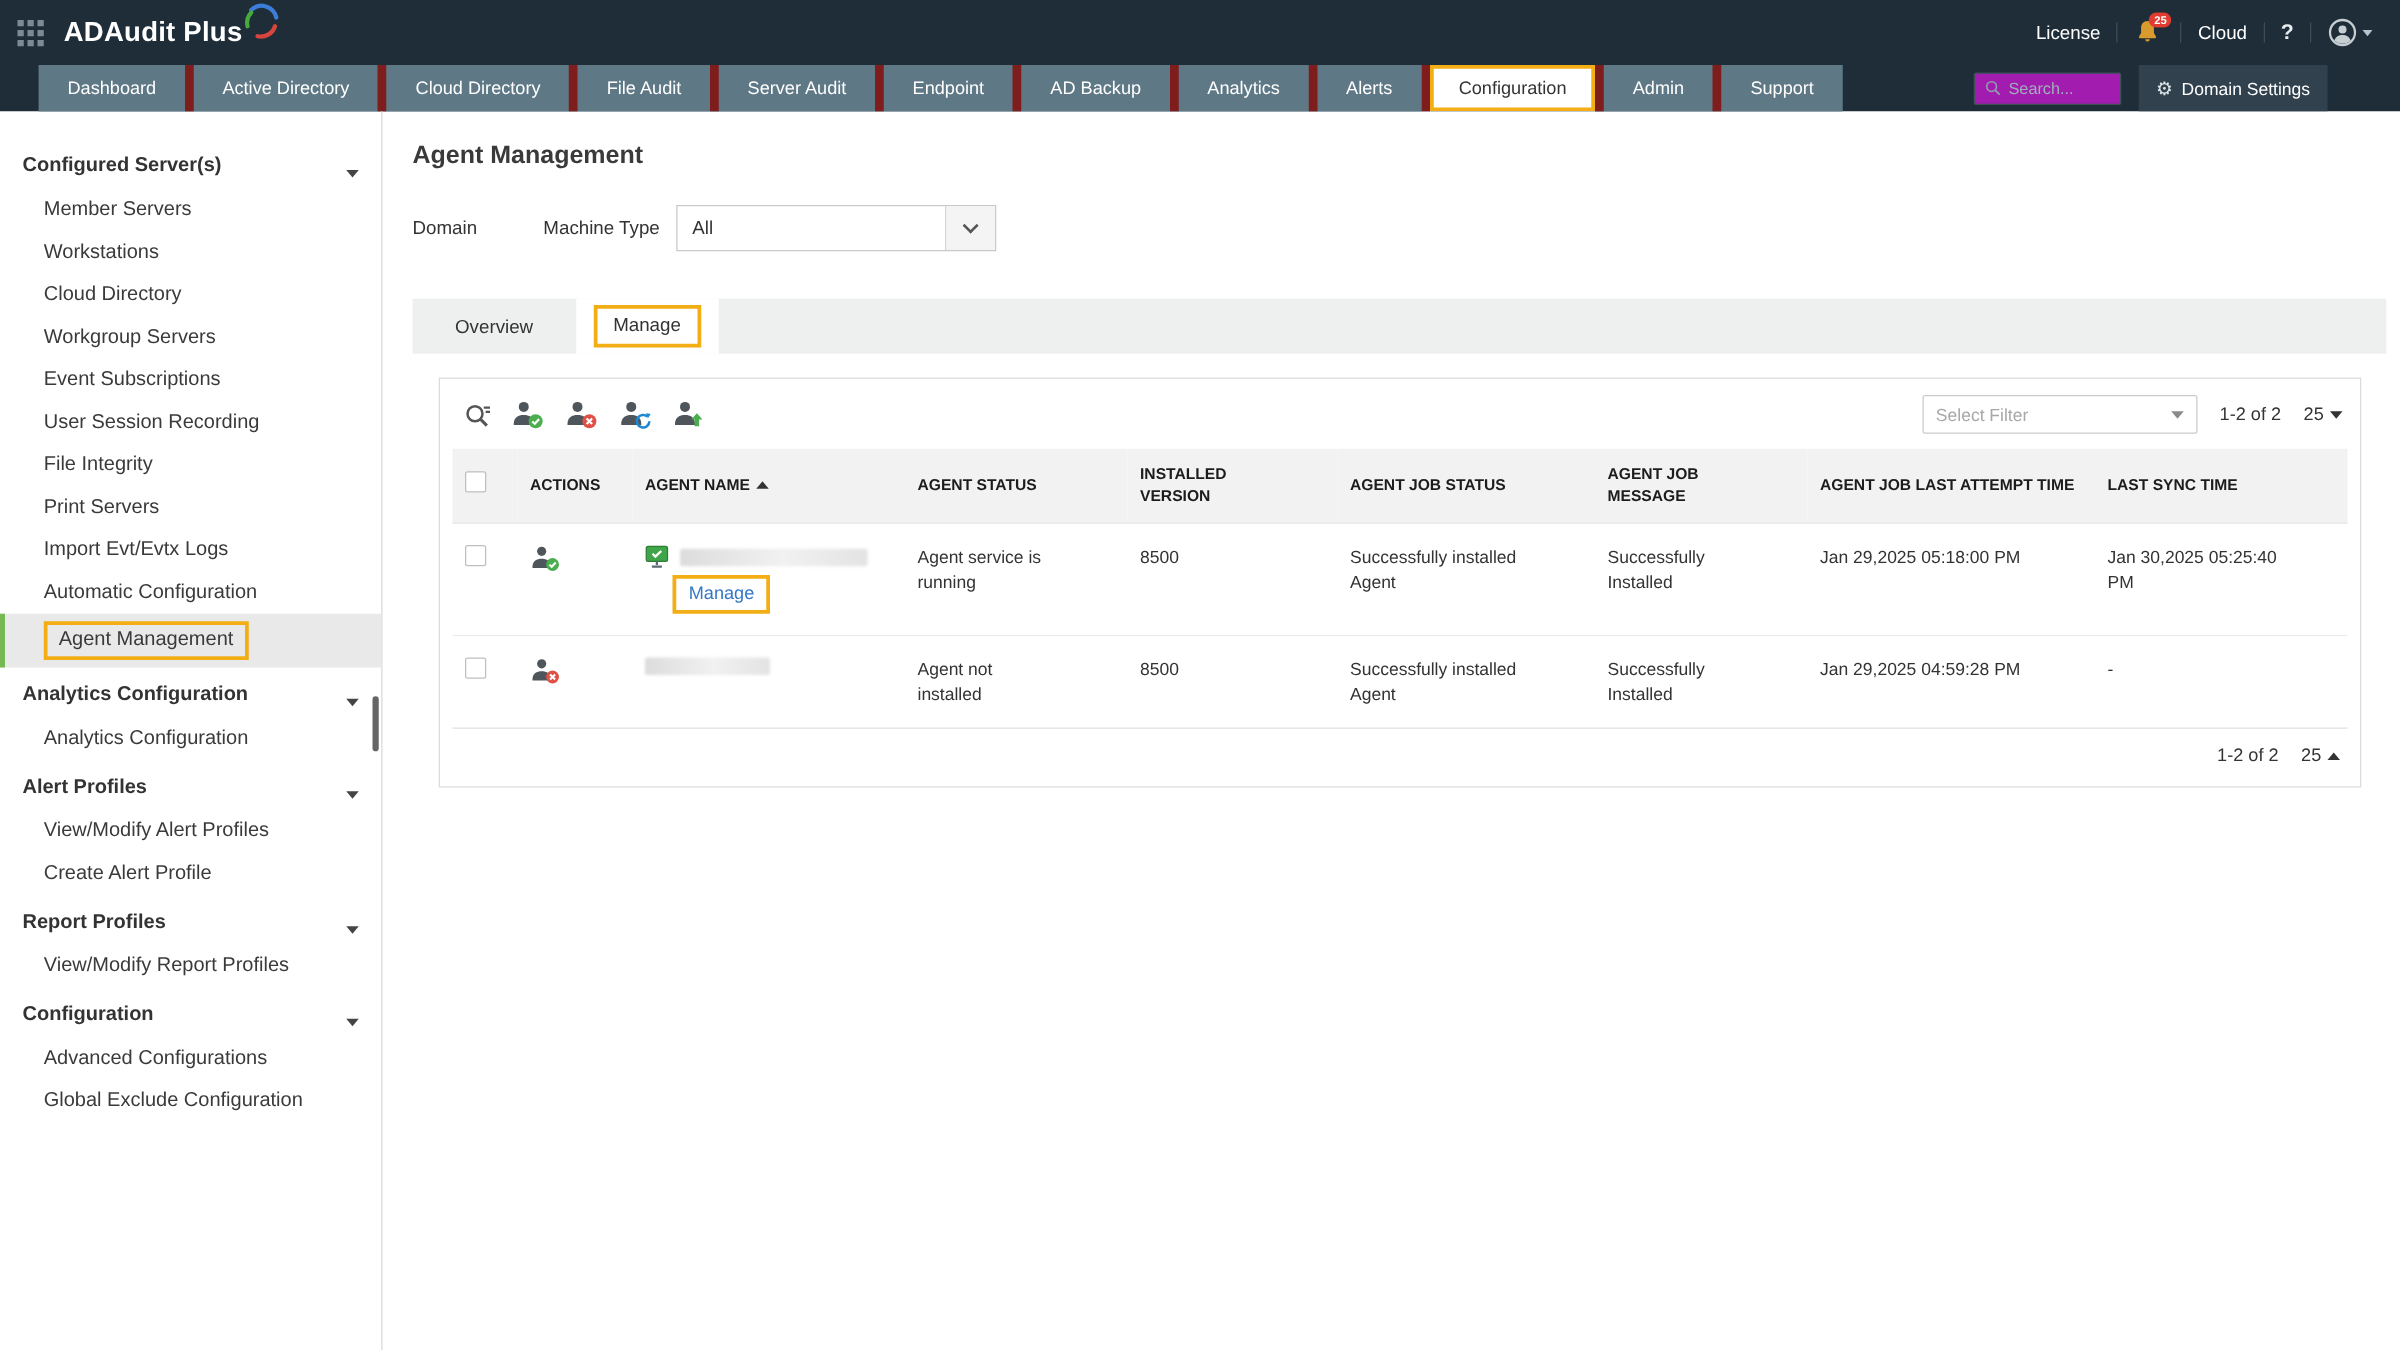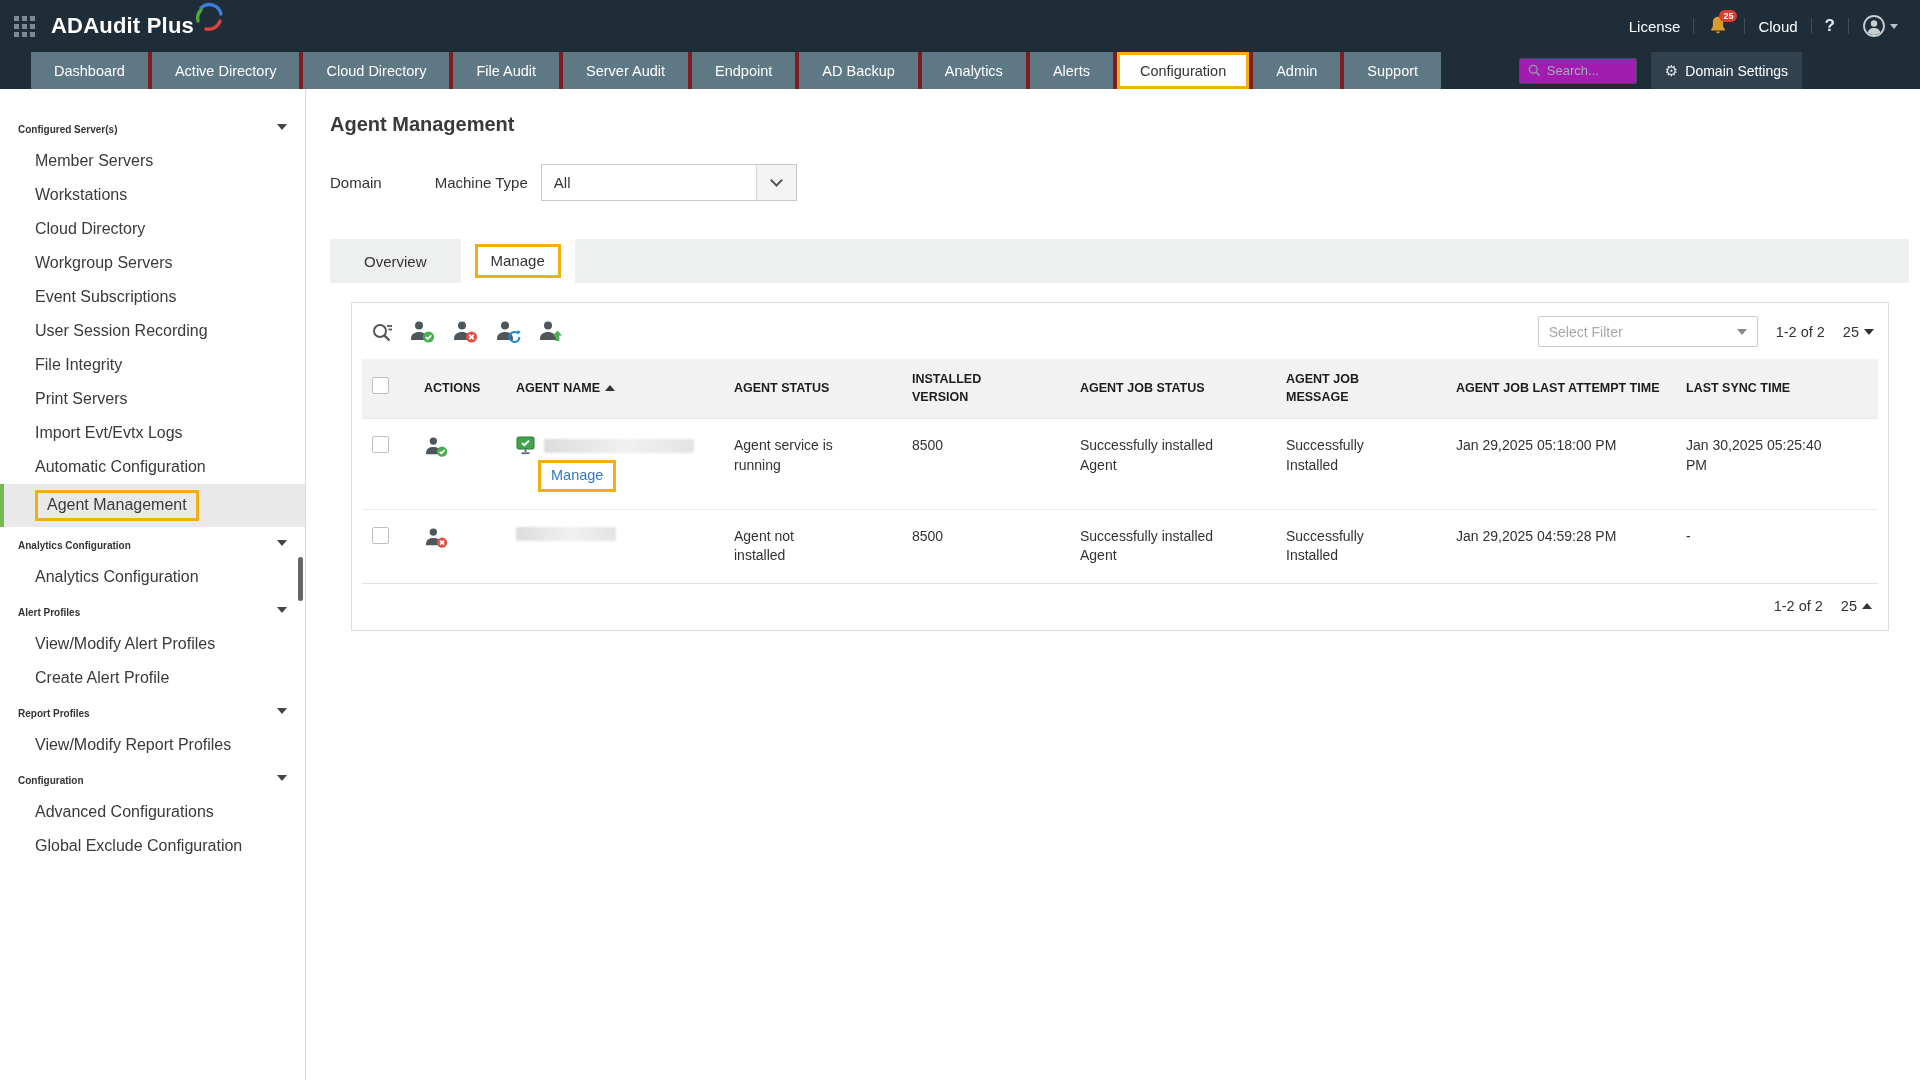--- a/index.html
+++ b/index.html
@@ -25,25 +25,25 @@
   .bell-wrap { position:relative; width:24px; height:24px; cursor:pointer; }
   .bell-badge {
     position:absolute; top:-4px; right:-6px; background:#e03c31; color:#fff;
     font-size:9px; font-weight:bold; border-radius:8px; padding:1px 4px; line-height:10px;
   }
   .help-q { font-size:17px; font-weight:bold; color:#e7ecef; cursor:pointer; }
   .avatar-wrap { display:flex; align-items:center; gap:4px; cursor:pointer; }
   .caret-down-sm { width:0; height:0; border-left:4px solid transparent; border-right:4px solid transparent; border-top:5px solid #b9c3ca; }
 
   
-  .navbar { height:37px; background:#1f2d39; display:flex; align-items:stretch; padding-right:118px; }
+  .navbar { height:37px; background:#1f2d39; display:flex; align-items:stretch; padding-right:58px; }
   .nav-tabs { display:flex; align-items:stretch; margin-left:31px; background:#5f7886; }
   .nav-tab {
     display:flex; align-items:center; padding:0 23px; color:#fff; font-size:14.5px;
-    background:#5f7886; border-left:4px solid #7f1d1d; cursor:pointer; white-space:nowrap;
+    background:#5f7886; border-left:7px solid #7f1d1d; cursor:pointer; white-space:nowrap;
   }
   .nav-tab:first-child { border-left:none; }
   .nav-tab.active {
     background:#ffffff; color:#333; box-shadow: inset 0 0 0 3px #f2ae14; font-weight:normal;
   }
   .nav-right { margin-left:auto; display:flex; align-items:center; gap:14px; }
   .search-box {
     display:flex; align-items:center; gap:6px; width:118px; height:26px;
     background:#a21caf; border:1px solid #3e505c; border-radius:2px; padding:0 8px;
   }
@@ -52,21 +52,21 @@
     font-family:"Liberation Sans", sans-serif;
   }
   .search-box input::placeholder { color:#9fb0ba; }
   .domain-settings { display:flex; align-items:center; gap:7px; color:#fff; font-size:14px; height:37px; padding:0 14px; background:#31424e; cursor:pointer; }
   .gear-glyph { font-size:15px; color:#dfe6ea; }
 
   
   .page { display:flex; height:991px; }
   .sidebar { width:306px; border-right:1px solid #d9d9d9; padding-top:22px; position:relative; flex:none; }
   .side-section-label {
-    font-size:10px; font-weight:bold; color:#333; padding:9px 18px; display:flex; align-items:flex-start; cursor:pointer; margin-top:4px;
+    font-size:16px; font-weight:bold; color:#333; padding:9px 18px; display:flex; align-items:flex-end; cursor:pointer; margin-top:4px;
   }
   .side-caret { margin-left:auto; width:0; height:0; border-left:5px solid transparent; border-right:5px solid transparent; border-top:6px solid #444; }
   .side-item { font-size:16px; color:#3a3a3a; padding:8px 18px 8px 35px; cursor:pointer; }
   .side-item.selected { background:#e9e9e9; border-left:4px solid #76b852; padding-left:31px; padding-top:6px; padding-bottom:6px; }
   .side-item.selected .hl-box { border:3px solid #f2ae14; display:inline-block; padding:3px 9px 4px; }
   .side-scroll-handle { position:absolute; right:2px; top:468px; width:5px; height:44px; background:#4a4a4a; border-radius:3px; opacity:.85; }
 
   .main { flex:1; padding:24px 26px 0 24px; }
   .page-title { font-size:20px; font-weight:bold; color:#3a3a3a; }
 

